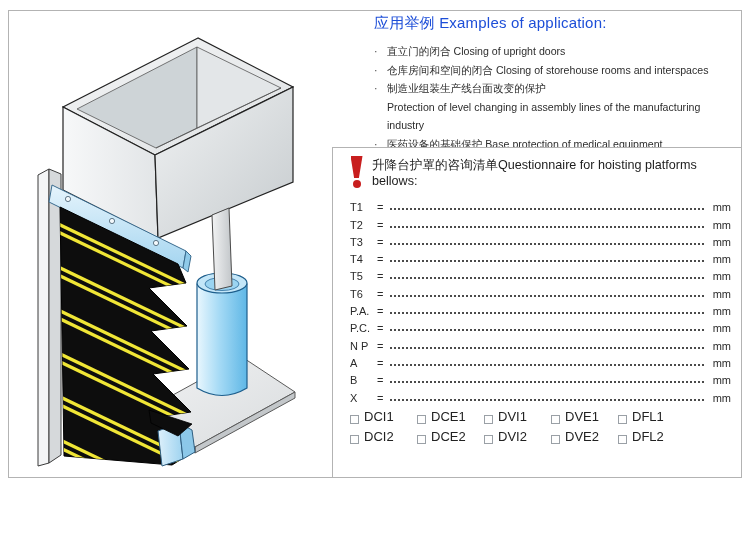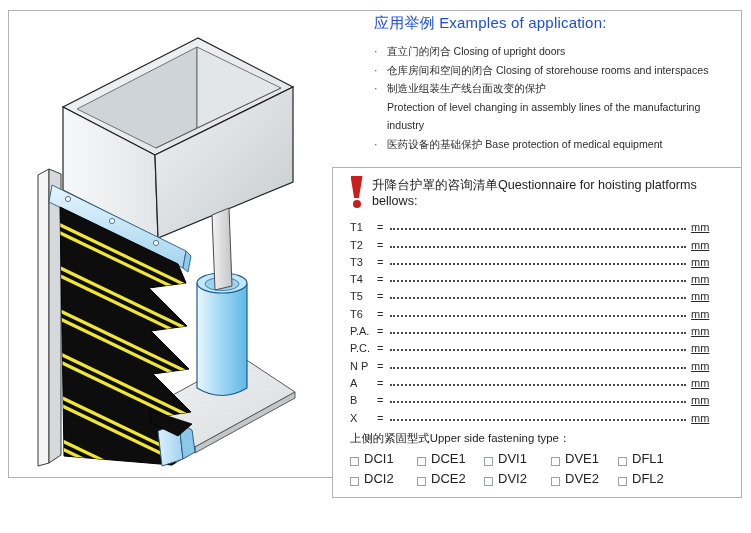--- a/index.html
+++ b/index.html
@@ -16,21 +16,21 @@
   .apps { position:absolute; left:374px; top:14px; width:362px; }
   .apps-title { font-size:15px; font-weight:400; color:#1d4ed8; letter-spacing:.2px; margin-bottom:9px; }
   .apps-list { list-style:none; }
   .apps-list li { display:flex; font-size:10.6px; color:#2d2d2d; line-height:18.5px; }
   .bullet { width:13px; flex:0 0 13px; color:#444; text-align:left; }
   .li-text { flex:1; }
   .li-text .cont { display:block; }
 
   
   .qbox { position:absolute; left:332px; top:147px; width:410px; height:331px;
-          border:1px solid #b3b3b3; background:#fff; padding:8px 28px 0 17px;margin-top:20px; }
+          border:1px solid #b3b3b3; background:#fff; padding:8px 10px 0 17px; }
   .q-title-row { display:flex; align-items:center; margin-bottom:7px; }
   .q-title { font-size:12.6px; color:#1d1d1d; margin-left:9px; }
 
   .excl { position:relative; width:13px; height:33px; display:inline-block; flex:0 0 13px; }
   .excl::before { content:""; position:absolute; left:50%; transform:translateX(-50%); top:0;
                   width:12px; height:22px; background:#c81e1e;
                   clip-path:polygon(0 0,100% 0,70% 100%,30% 100%); }
   .excl::after { content:""; position:absolute; left:50%; transform:translateX(-50%); bottom:1px;
                  width:8px; height:8px; background:#c81e1e; border-radius:50%; }
   .excl-s { position:relative; width:9px; height:17px; display:inline-block; margin:0 5px;
@@ -39,21 +39,21 @@
                     width:7px; height:11px; background:#c81e1e;
                     clip-path:polygon(0 0,100% 0,70% 100%,30% 100%); }
   .excl-s::after { content:""; position:absolute; left:50%; transform:translateX(-50%); bottom:0;
                    width:5px; height:5px; background:#c81e1e; border-radius:50%; }
 
   .q-rows { margin-top:2px; }
   .qrow { display:flex; align-items:flex-end; height:17.3px; font-size:11px; color:#2a2a2a; }
   .flabel { flex:0 0 27px; }
   .feq { flex:0 0 13px; }
   .fdots { flex:1; border-bottom:2px dotted #4a4a4a; margin:0 5px 3px 0; height:1px; }
-  .funit { flex:0 0 22px; text-align:left;text-decoration:underline; }
+  .funit { flex:0 0 22px; text-align:right; }
 
   .fasten-label { font-size:11.4px; color:#222; margin-top:7px; }
   .cb-row { display:flex; margin-top:5px; }
   .cb-item { display:flex; align-items:flex-end; width:67px; font-size:13px; color:#222; }
   .cb { width:9px; height:9px; border:1px solid #9aa0a6; background:#fefefe; margin-right:5px;
         display:inline-block; flex:0 0 9px; }
 
   
   .notes { position:absolute; left:8px; top:484px; width:740px; }
   .note-line { font-size:11.4px; color:#222; line-height:18px; white-space:nowrap; }
@@ -264,21 +264,20 @@
           <span class="funit">mm</span>
         </div>
       <div class="qrow">
           <span class="flabel">X</span>
           <span class="feq">=</span>
           <span class="fdots"></span>
           <span class="funit">mm</span>
         </div>
     </div>
 
-    <div class="fasten-label">上侧的紧固型式Upper side fastening type：</div>
     <div class="cb-row">
       <span class="cb-item">
           <span class="cb"></span>
           <span>DCI1</span>
         </span>
       <span class="cb-item">
           <span class="cb"></span>
           <span>DCE1</span>
         </span>
       <span class="cb-item">

